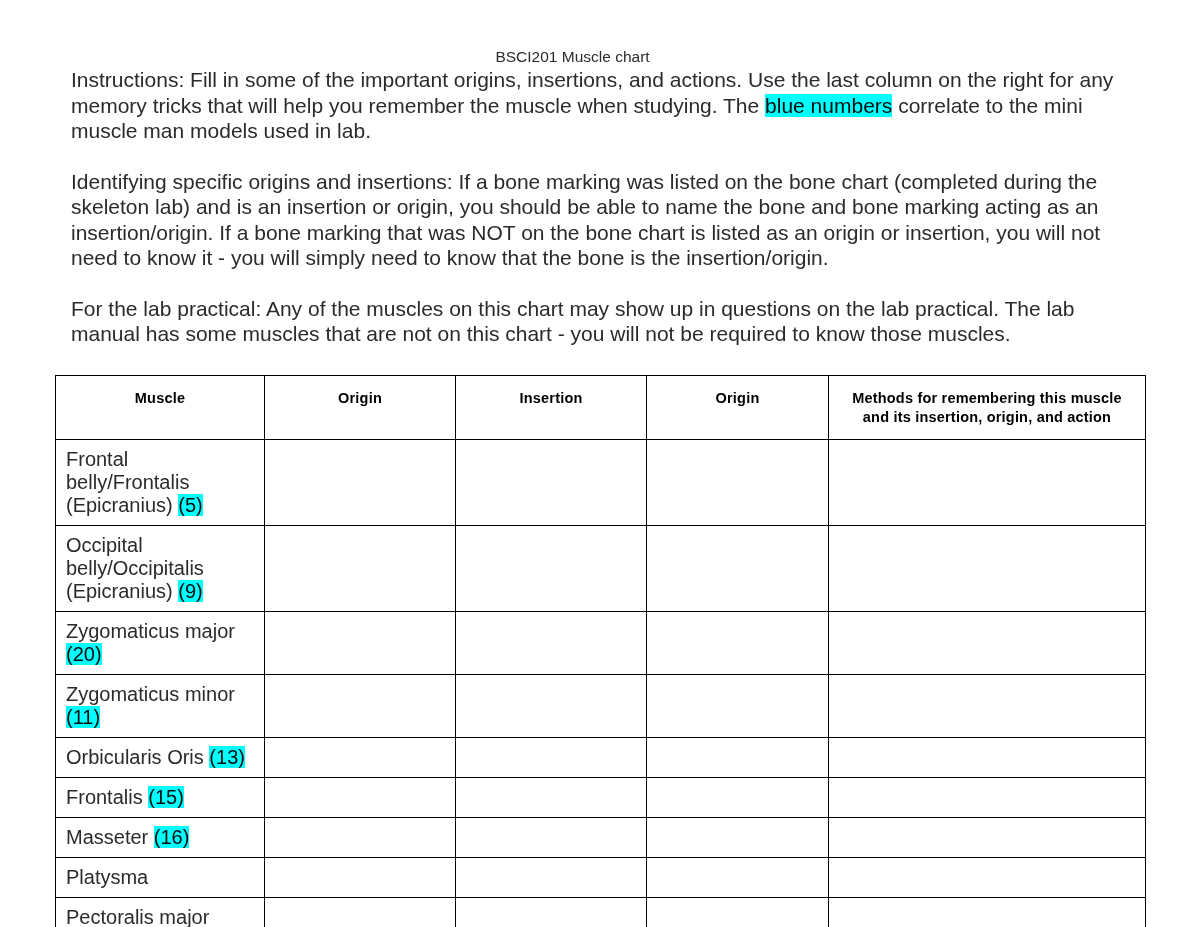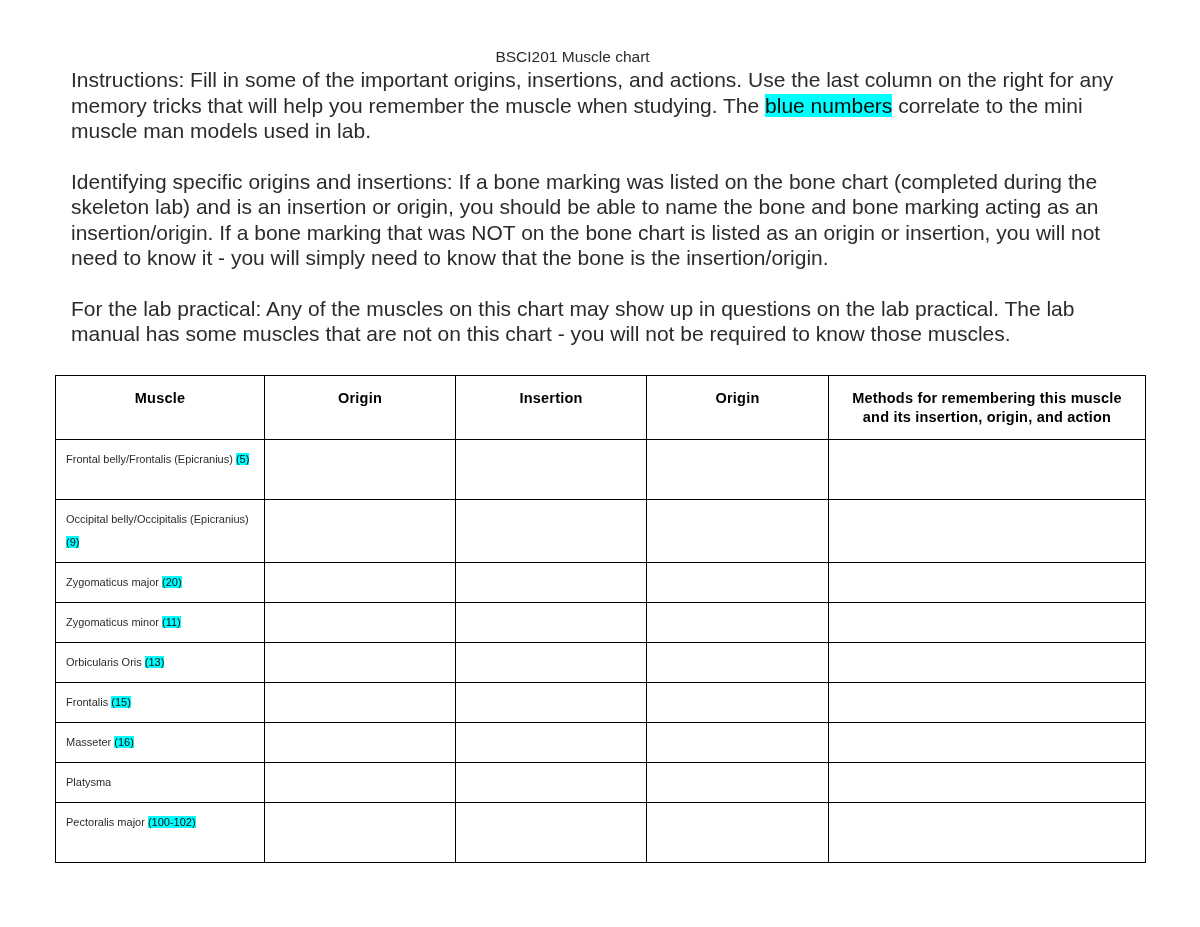--- a/index.html
+++ b/index.html
@@ -73,21 +73,21 @@
     font-weight: bold;
     color: #000000;
     line-height: 19px;
     padding: 13px 6px 12px 6px;
     letter-spacing: 0.2px;
   }
   th.col-methods {
     letter-spacing: 0.35px;
   }
   table.muscle-chart td {
-    font-size: 11px;
+    font-size: 20px;
     line-height: 23px;
     color: #2b2b2b;
     padding: 8px 9px 8px 10px;
   }
   td.muscle-cell {
     white-space: normal;
   }
   td.blank-cell {
     padding: 0;
   }

